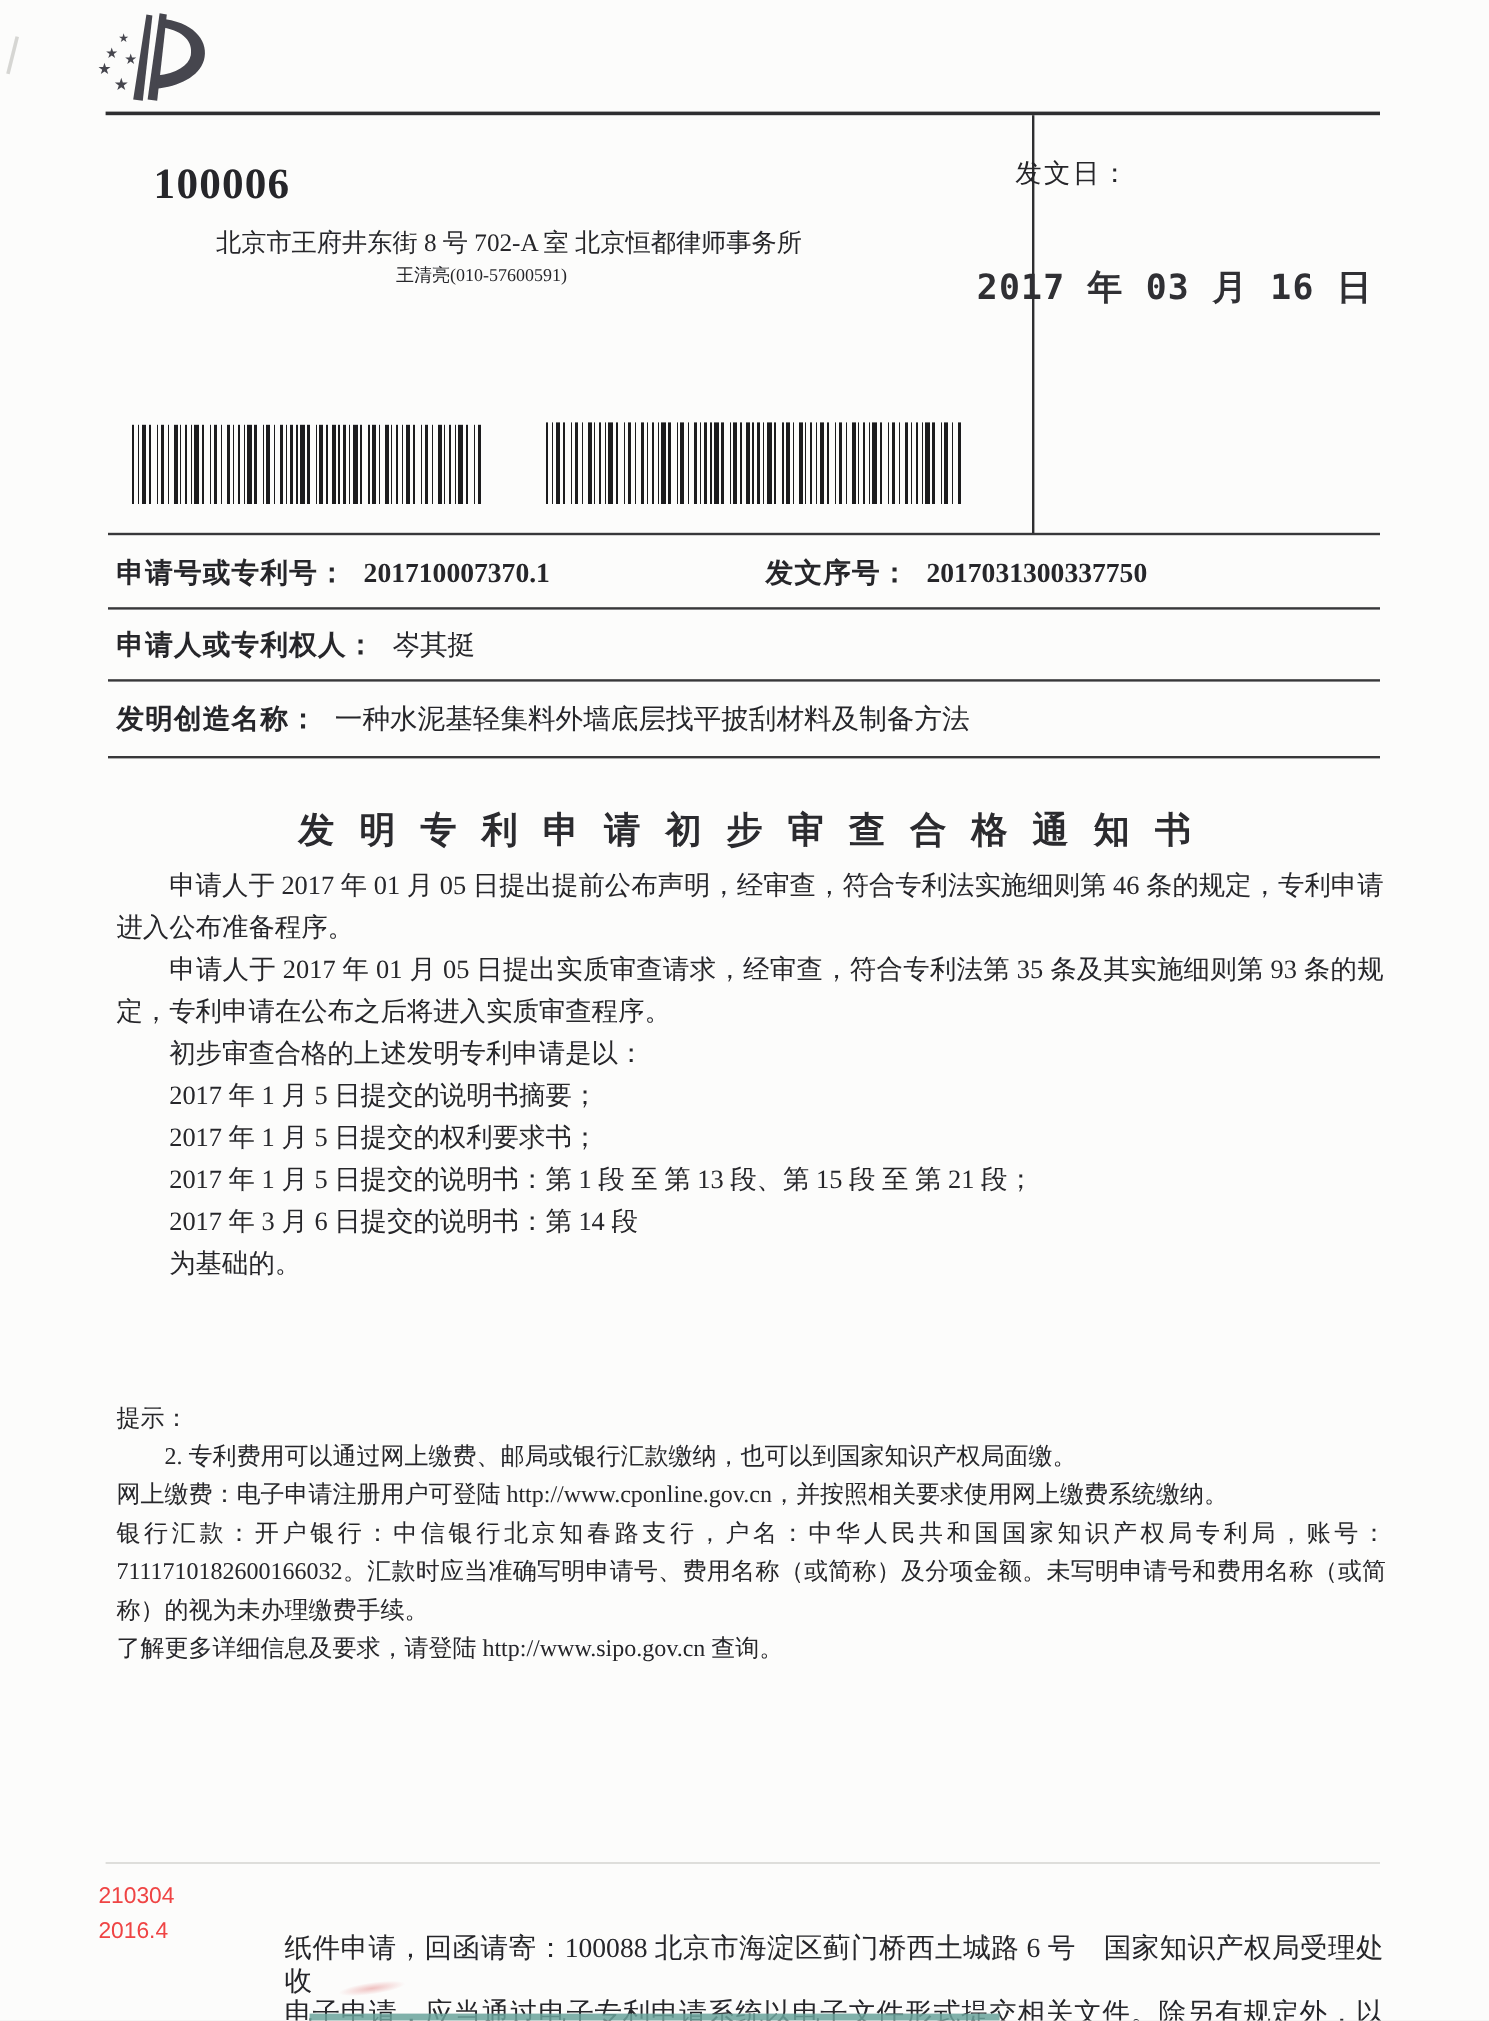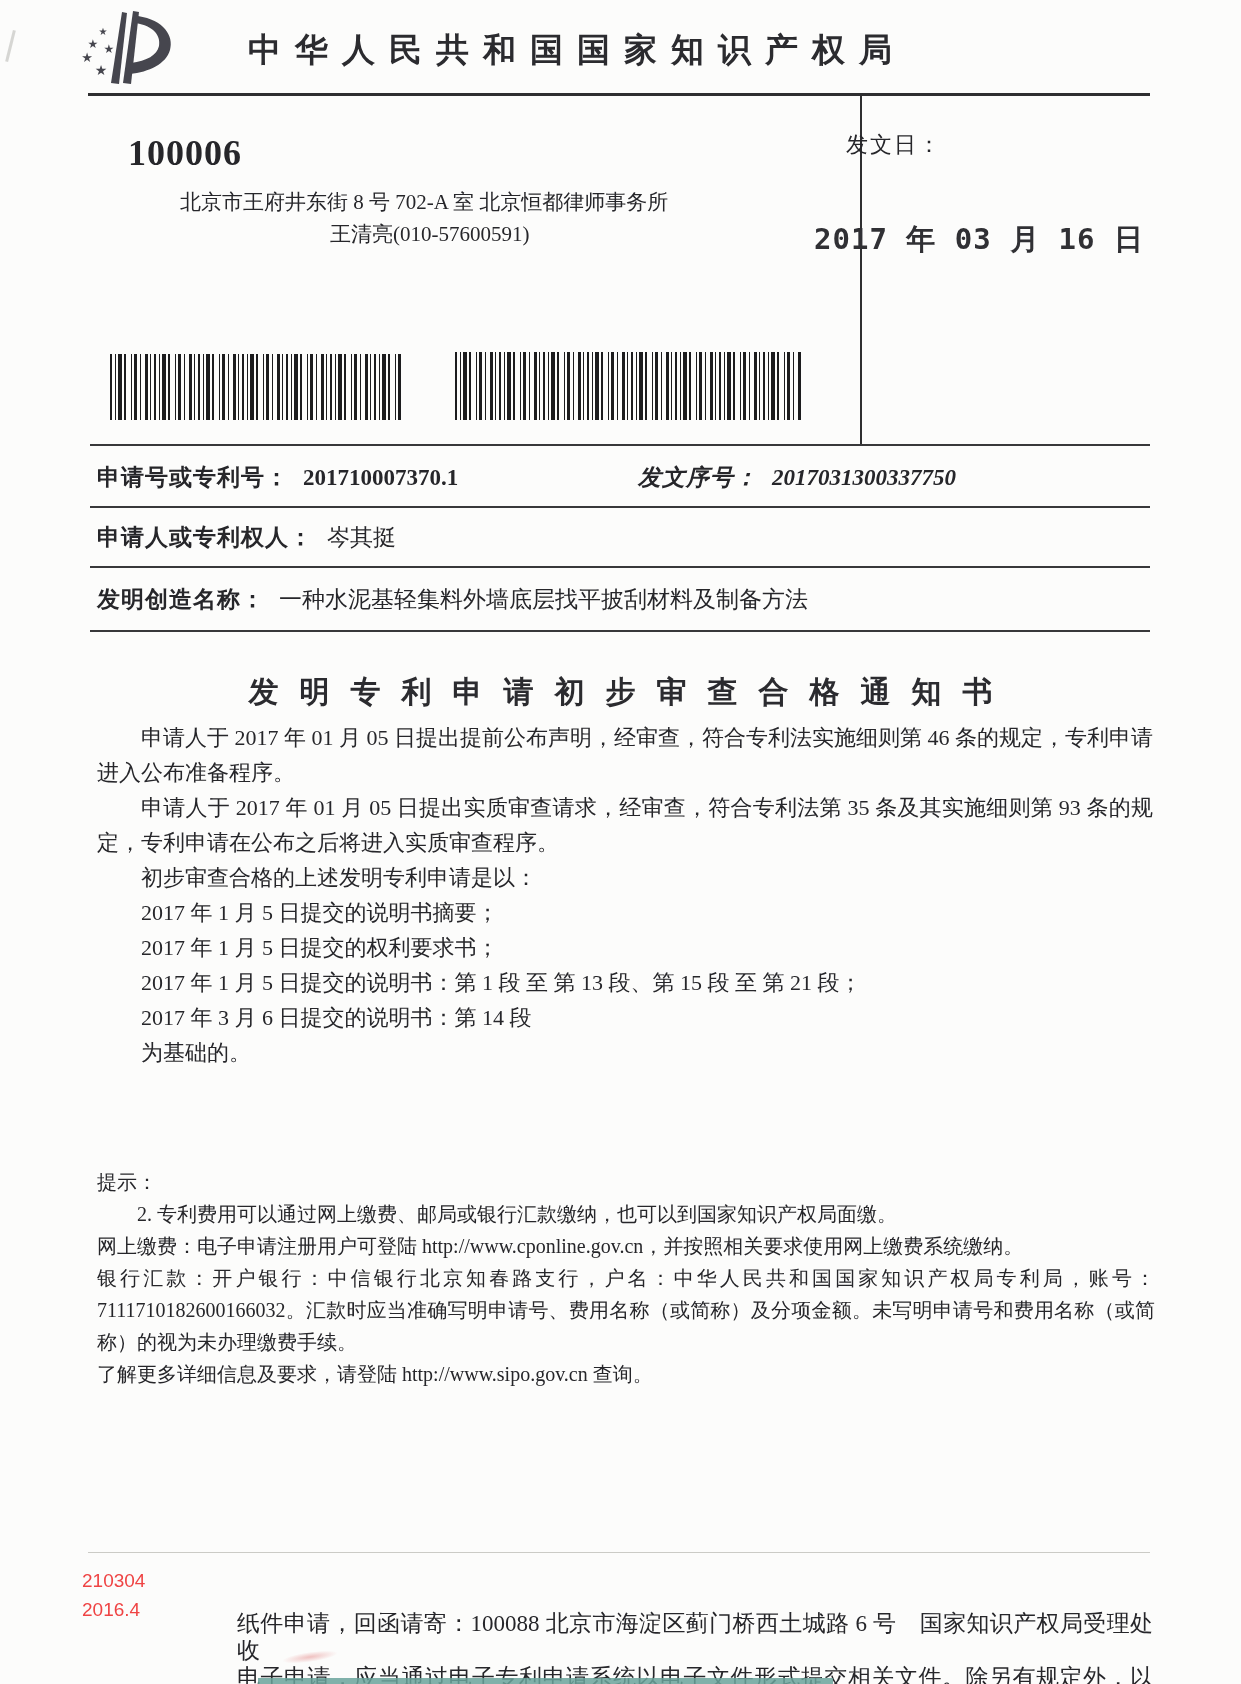--- a/index.html
+++ b/index.html
@@ -19,21 +19,21 @@
     font-size:33px;font-weight:bold;letter-spacing:14px;white-space:nowrap;
     color:#2b2b2f;
   }
   .header-rule{position:absolute;left:88px;top:93px;width:1062px;height:3px;background:#2e2e30;}
   .v-divider{position:absolute;left:860px;top:96px;width:2px;height:349px;background:#2e2e30;}
   .scan-mark{position:absolute;left:9px;top:30px;width:3px;height:32px;background:#bdbdb9;opacity:.6;transform:rotate(14deg);}
 
   
   .postal{position:absolute;left:128px;top:132px;font-size:36px;font-weight:bold;letter-spacing:1px;}
   .addr{position:absolute;left:180px;top:188px;font-size:21px;white-space:nowrap;}
-  .contact{position:absolute;left:330px;top:220px;font-size:21px;white-space:nowrap;}
+  .contact{position:absolute;left:330px;top:220px;font-size:15px;white-space:nowrap;}
 
   
   .date-label{position:absolute;left:846px;top:130px;font-size:22px;letter-spacing:2px;}
   .date-value{
     position:absolute;left:814px;top:220px;
     font-family:"DejaVu Sans Mono", monospace;
     font-size:29px;font-weight:bold;letter-spacing:1px;white-space:nowrap;color:#303034;
   }
 
   
@@ -55,21 +55,21 @@
 
   
   .rule{position:absolute;left:90px;width:1060px;height:2px;background:#38383a;}
   .rule-1{top:444px;} .rule-2{top:506px;} .rule-3{top:566px;} .rule-4{top:630px;}
   .rule-footer{position:absolute;left:88px;top:1552px;width:1062px;height:1px;background:#cbcbc6;}
   .field-row{position:absolute;font-size:23px;white-space:nowrap;}
   .fr-label{font-weight:bold;letter-spacing:1px;}
   .fr-value{margin-left:14px;text-align:center;}
   .fr-bold{font-weight:bold;}
   .row-appno{left:97px;top:462px;}
-  .row-serial{left:638px;top:462px;font-style:italic;}
+  .row-serial{left:638px;top:462px;}
   .row-applicant{left:97px;top:522px;}
   .row-invention{left:97px;top:584px;}
 
   
   .notice-title{
     position:absolute;left:0;right:0;top:644px;
     text-align:center;font-size:30px;font-weight:bold;
     letter-spacing:21px;padding-left:21px;color:#2b2b2f;margin-top:28px;
   }
   .notice-body{
@@ -109,21 +109,20 @@
       <text x="33" y="29" font-size="10" text-anchor="middle">★</text>
       <text x="23" y="42" font-size="12" text-anchor="middle">★</text>
       <text x="39" y="47" font-size="12" text-anchor="middle">★</text>
       <text x="17" y="56" font-size="13" text-anchor="middle">★</text>
       <text x="31" y="69" font-size="14" text-anchor="middle">★</text>
       <polygon points="52,6 57,7 49,78 41,77"></polygon>
       <polygon points="63,5 69,6 61,78 53,77"></polygon>
       <path d="M68,10 C94,14 104,30 100,44 C96,58 79,66 60,68 L61,57 C77,55 87,49 89,40 C91,29 83,20 66,17 Z"></path>
     </g>
   </svg>
-  <div class="agency-title">中华人民共和国国家知识产权局</div>
   <div class="header-rule"></div>
   <div class="v-divider"></div>
   <div class="scan-mark"></div>
 
   <div class="postal">100006</div>
   <div class="addr">北京市王府井东街 8 号 702-A 室  北京恒都律师事务所</div>
   <div class="contact">王清亮(010-57600591)</div>
 
   <div class="date-label">发文日：</div>
   <div class="date-value">2017 年 03 月 16 日</div>

